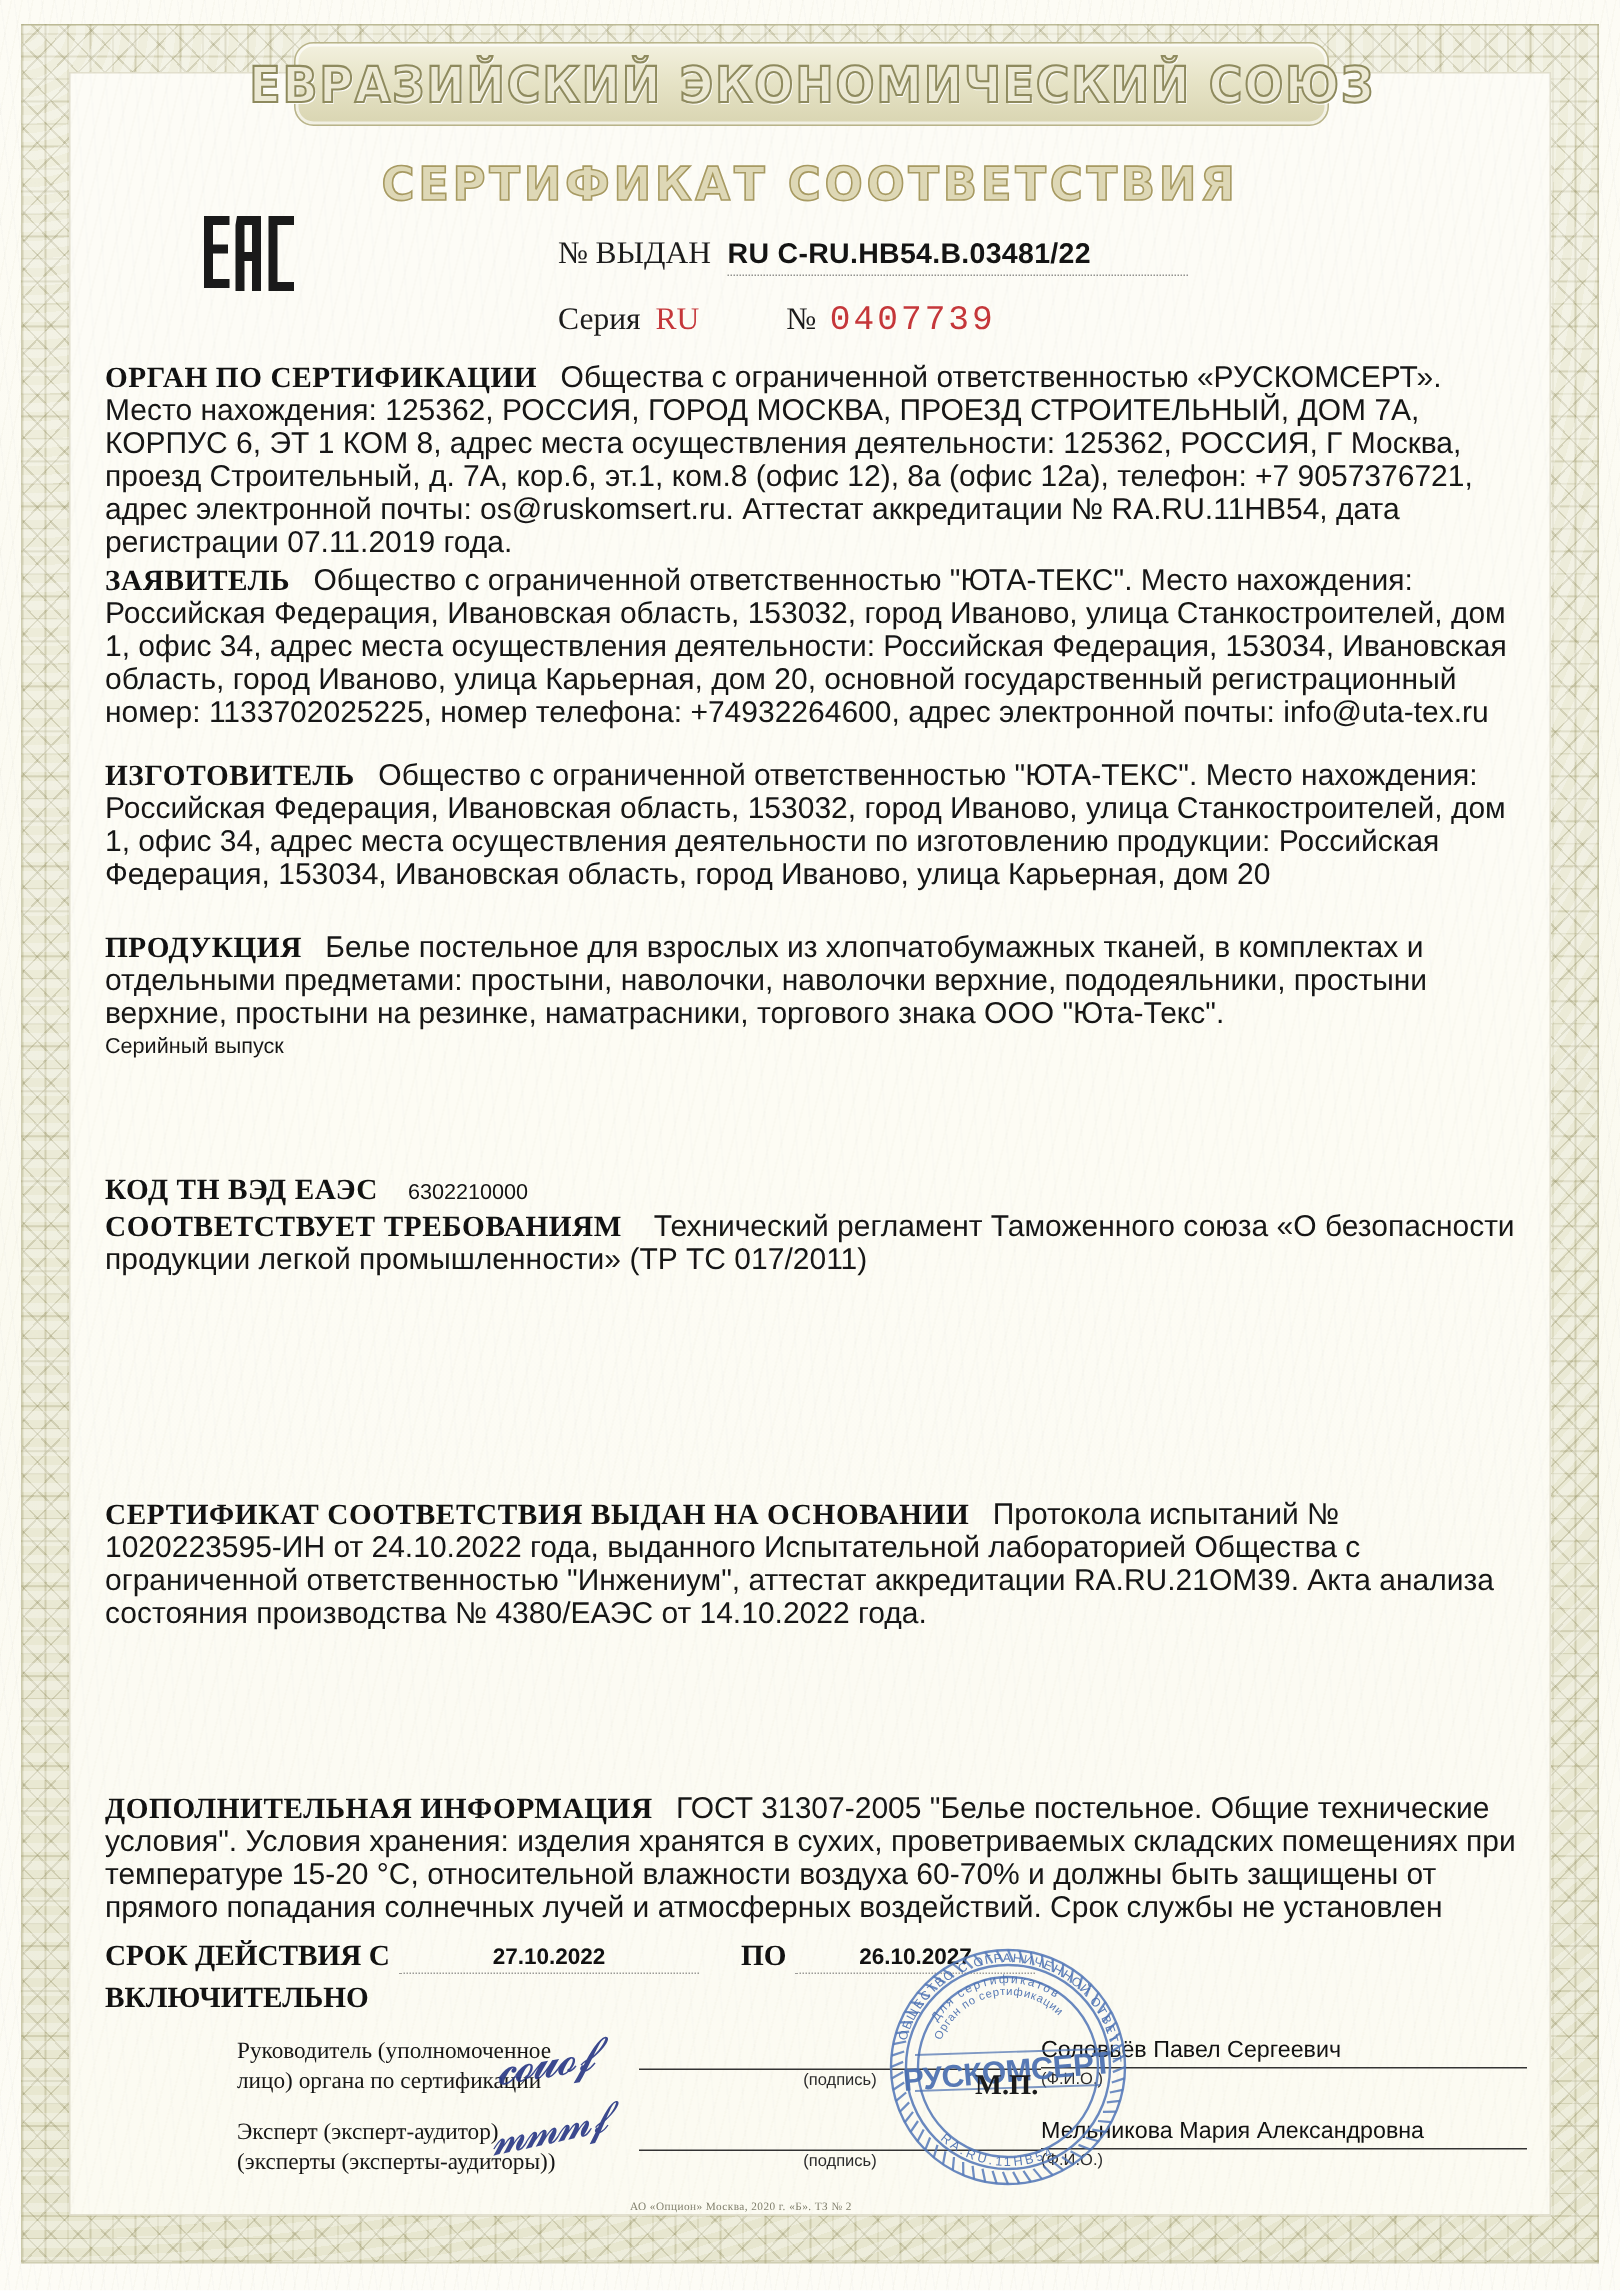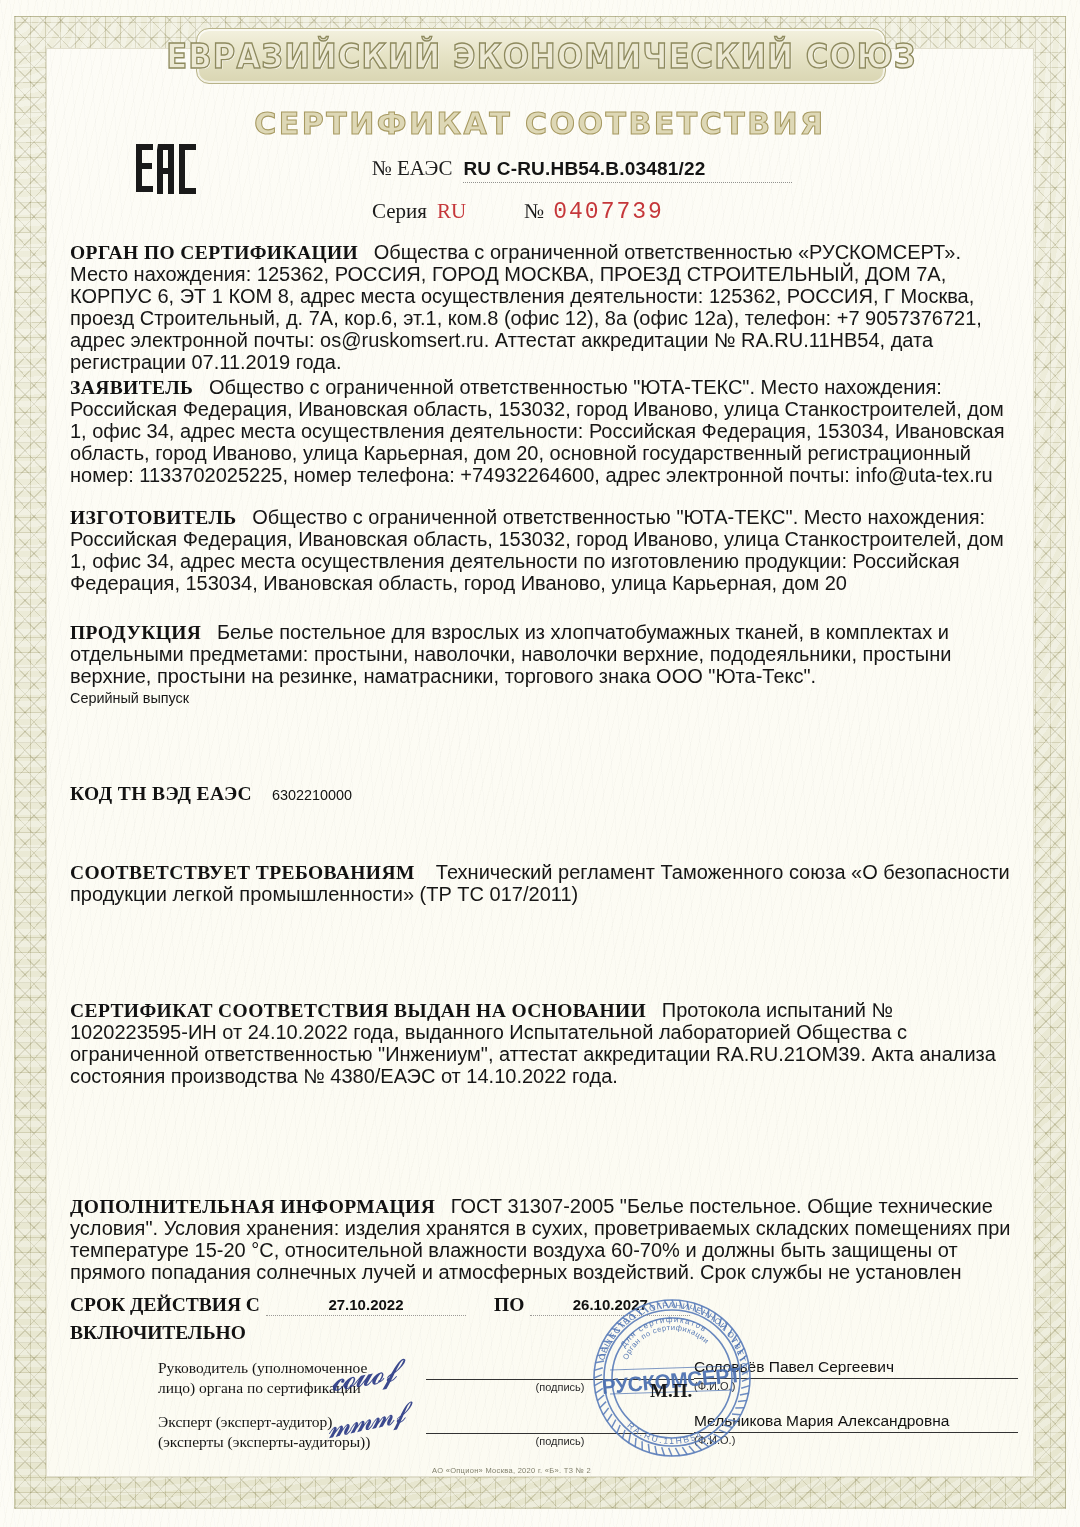--- a/index.html
+++ b/index.html
@@ -164,22 +164,22 @@
   .stamp{
     position:absolute;left:586px;top:1292px;width:172px;height:172px;pointer-events:none;
   }
   .mp{
     position:absolute;left:650px;top:1380px;
     font-family:"Liberation Serif", serif;font-weight:700;font-size:19px;color:#1a1a1a;
   }
 
   
   .microtext{
-    position:absolute;left:432px;top:1466px;
-    font-family:Liberation Sans, sans-serif;font-size:7.5px;color:#6b6a55;
+    position:absolute;left:420px;top:1466px;
+    font-family:Liberation Serif, serif;font-size:7.5px;color:#6b6a55;
     letter-spacing:.3px;opacity:.85;white-space:nowrap;
   }
 </style>
 </head>
 <body>
 
 <div id="page">
 
   <div class="border-frame"></div>
   <div class="inner-white"></div>
@@ -196,21 +196,21 @@
         <path d="M2,2 h17 v6 h-11 v13 h10 v6 h-10 v17 h11 v6 h-17 z"></path>
         <path d="M24,2 h16 v50 h-6 v-20 h-5 v20 h-6 v-44 z M29,8 v18 h5 v-18 z"></path>
         <path d="M45,2 h17 v6 h-11 v38 h11 v6 h-17 z"></path>
       </g>
     </svg>
   </div>
 
   <div class="num-block">
     <div class="num-line1">
       <span class="lbl-no">№</span>
-      <span class="lbl-no" style="margin-left:5px">ЕАЭС</span>
+      <span class="lbl-no" style="margin-left:5px">ВЫДАН</span>
       <span class="num-value">RU C-RU.HB54.B.03481/22</span>
     </div>
     <div class="num-line2">
       <span>Серия</span>
       <span class="ser-val">RU</span>
       <span class="ser-no">№</span>
       <span class="ser-num">0407739</span>
     </div>
   </div>
 
@@ -233,21 +233,21 @@
     <span class="hd">ПРОДУКЦИЯ</span>
     <span class="bd">&nbsp;&nbsp;</span><span class="bd">Белье постельное для взрослых из хлопчатобумажных тканей, в комплектах и отдельными предметами:  простыни, наволочки, наволочки верхние, пододеяльники, простыни верхние, простыни на резинке, наматрасники, торгового знака ООО "Юта-Текс".</span>
     <div class="sec-body" style="margin-top:1px">Серийный выпуск</div>
   </div>
 
   <div class="sec" style="top:783px;display:flex;align-items:baseline">
     <span class="sec-head">КОД ТН ВЭД ЕАЭС</span>
     <span style="font-family:'Liberation Sans',sans-serif;font-size:14.4px;margin-left:20px">6302210000</span>
   </div>
 
-  <div class="sec inline-wrap" style="top:862px">
+  <div class="sec inline-wrap" style="top:808px">
     <span class="hd">СООТВЕТСТВУЕТ ТРЕБОВАНИЯМ</span>
     <span class="bd">&nbsp;&nbsp;&nbsp;</span><span class="bd">Технический регламент Таможенного союза «О безопасности продукции легкой промышленности» (ТР ТС 017/2011)</span>
   </div>
 
   <div class="sec inline-wrap" style="top:1000px">
     <span class="hd">СЕРТИФИКАТ СООТВЕТСТВИЯ  ВЫДАН НА ОСНОВАНИИ</span>
     <span class="bd">&nbsp;&nbsp;</span><span class="bd">Протокола испытаний № 1020223595-ИН от 24.10.2022 года, выданного Испытательной лабораторией Общества с ограниченной ответственностью "Инжениум", аттестат аккредитации RA.RU.21OM39. Акта анализа состояния производства № 4380/ЕАЭС от 14.10.2022 года.</span>
   </div>
 
   <div class="sec inline-wrap" style="top:1196px">

